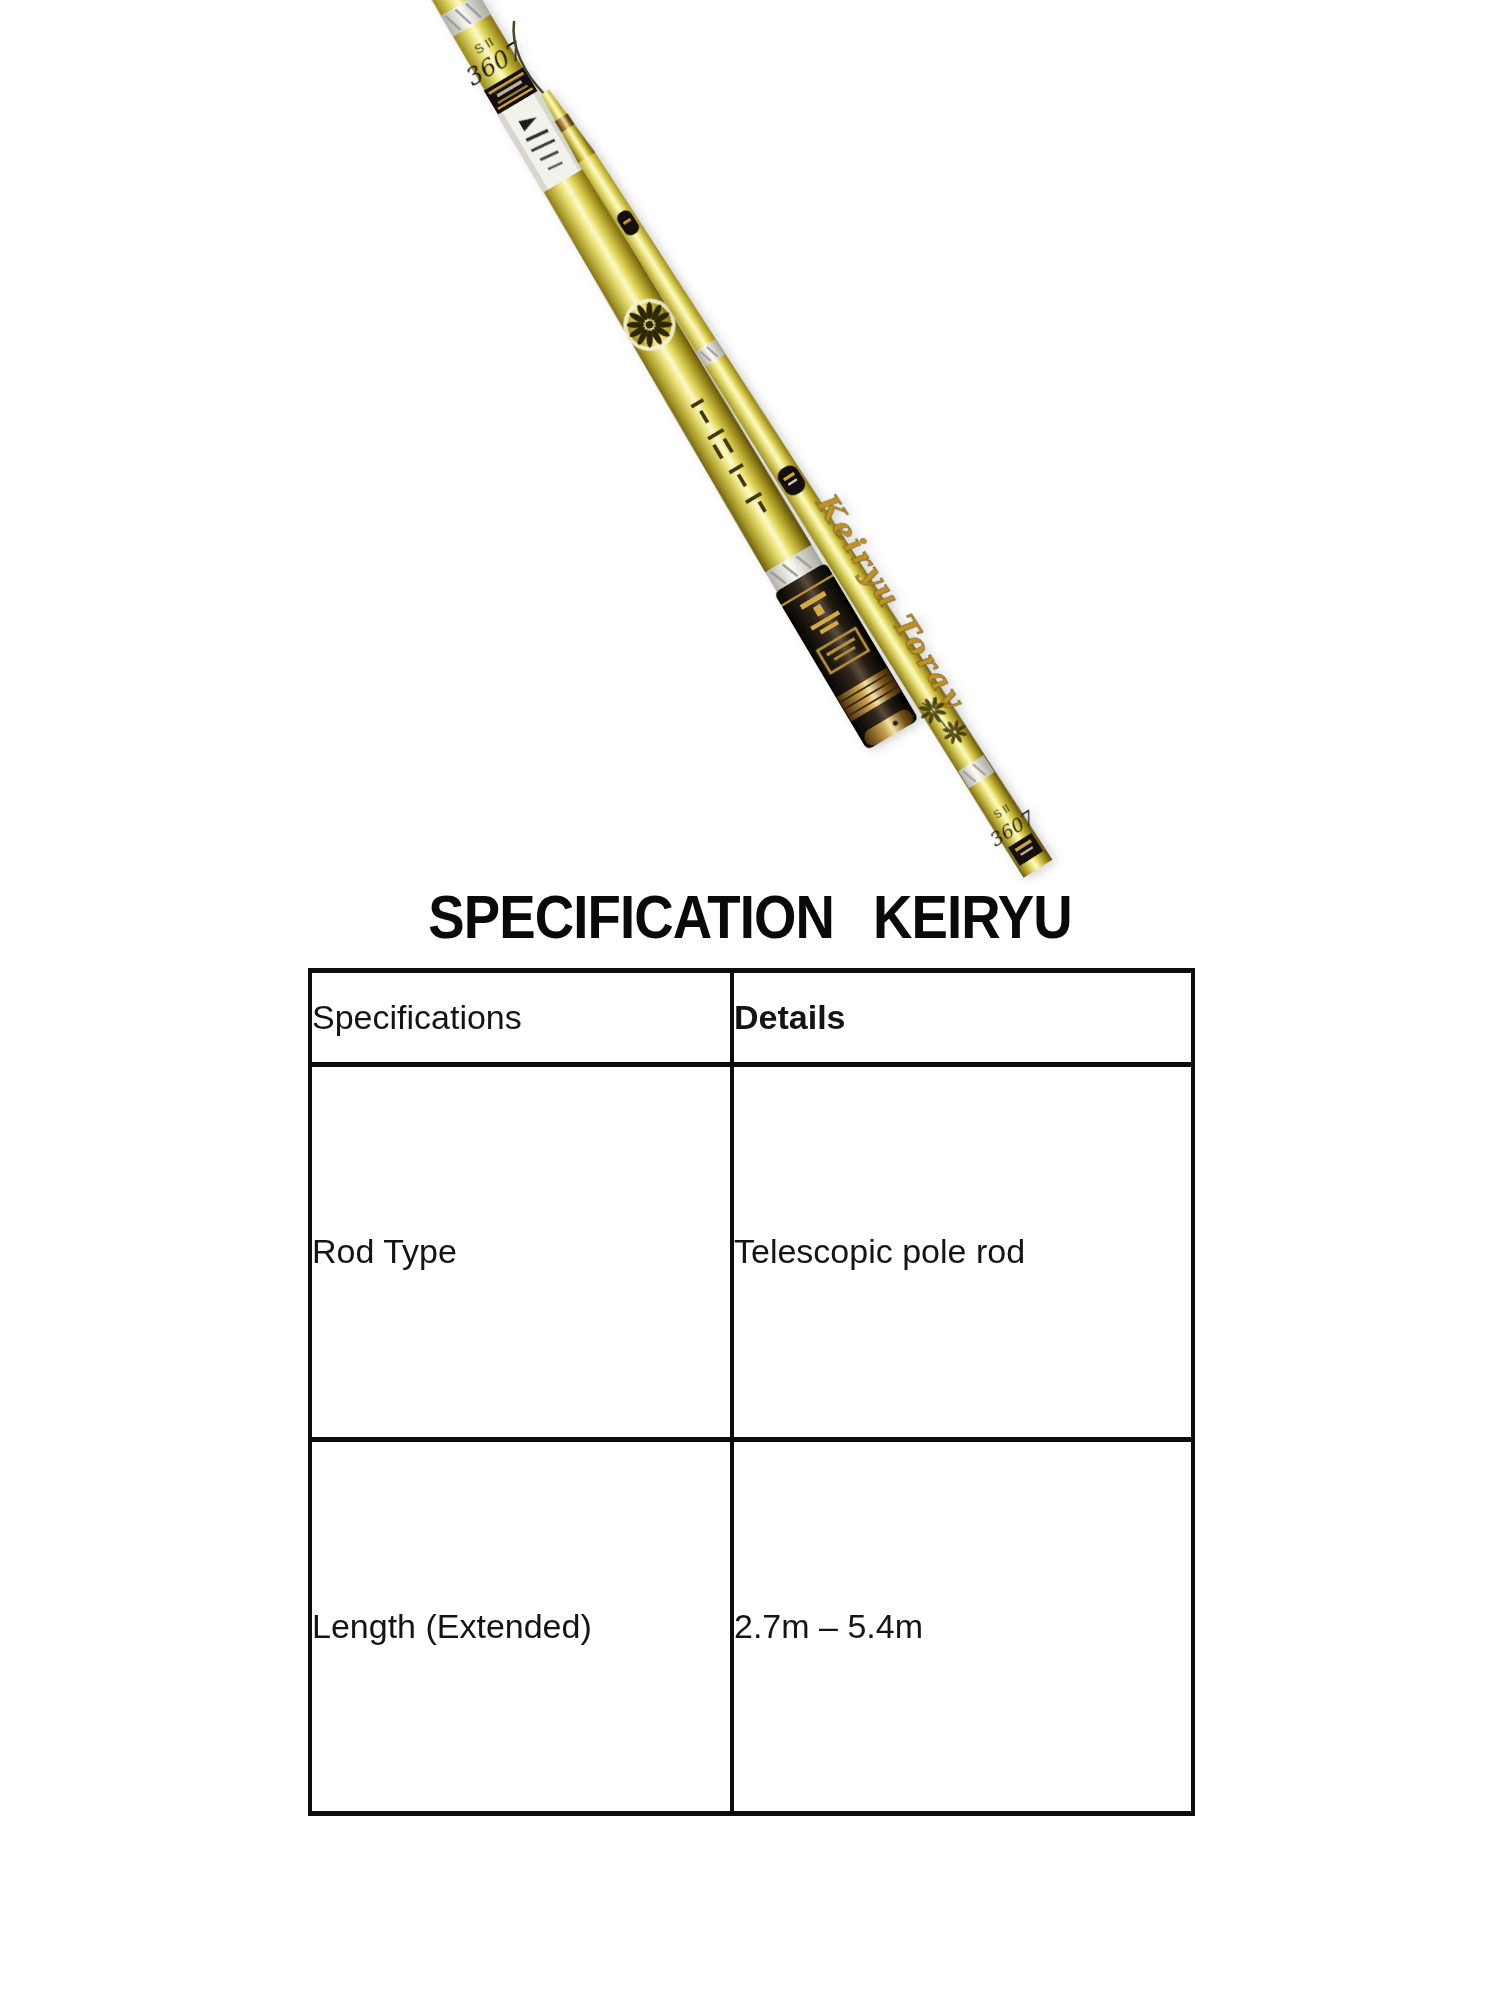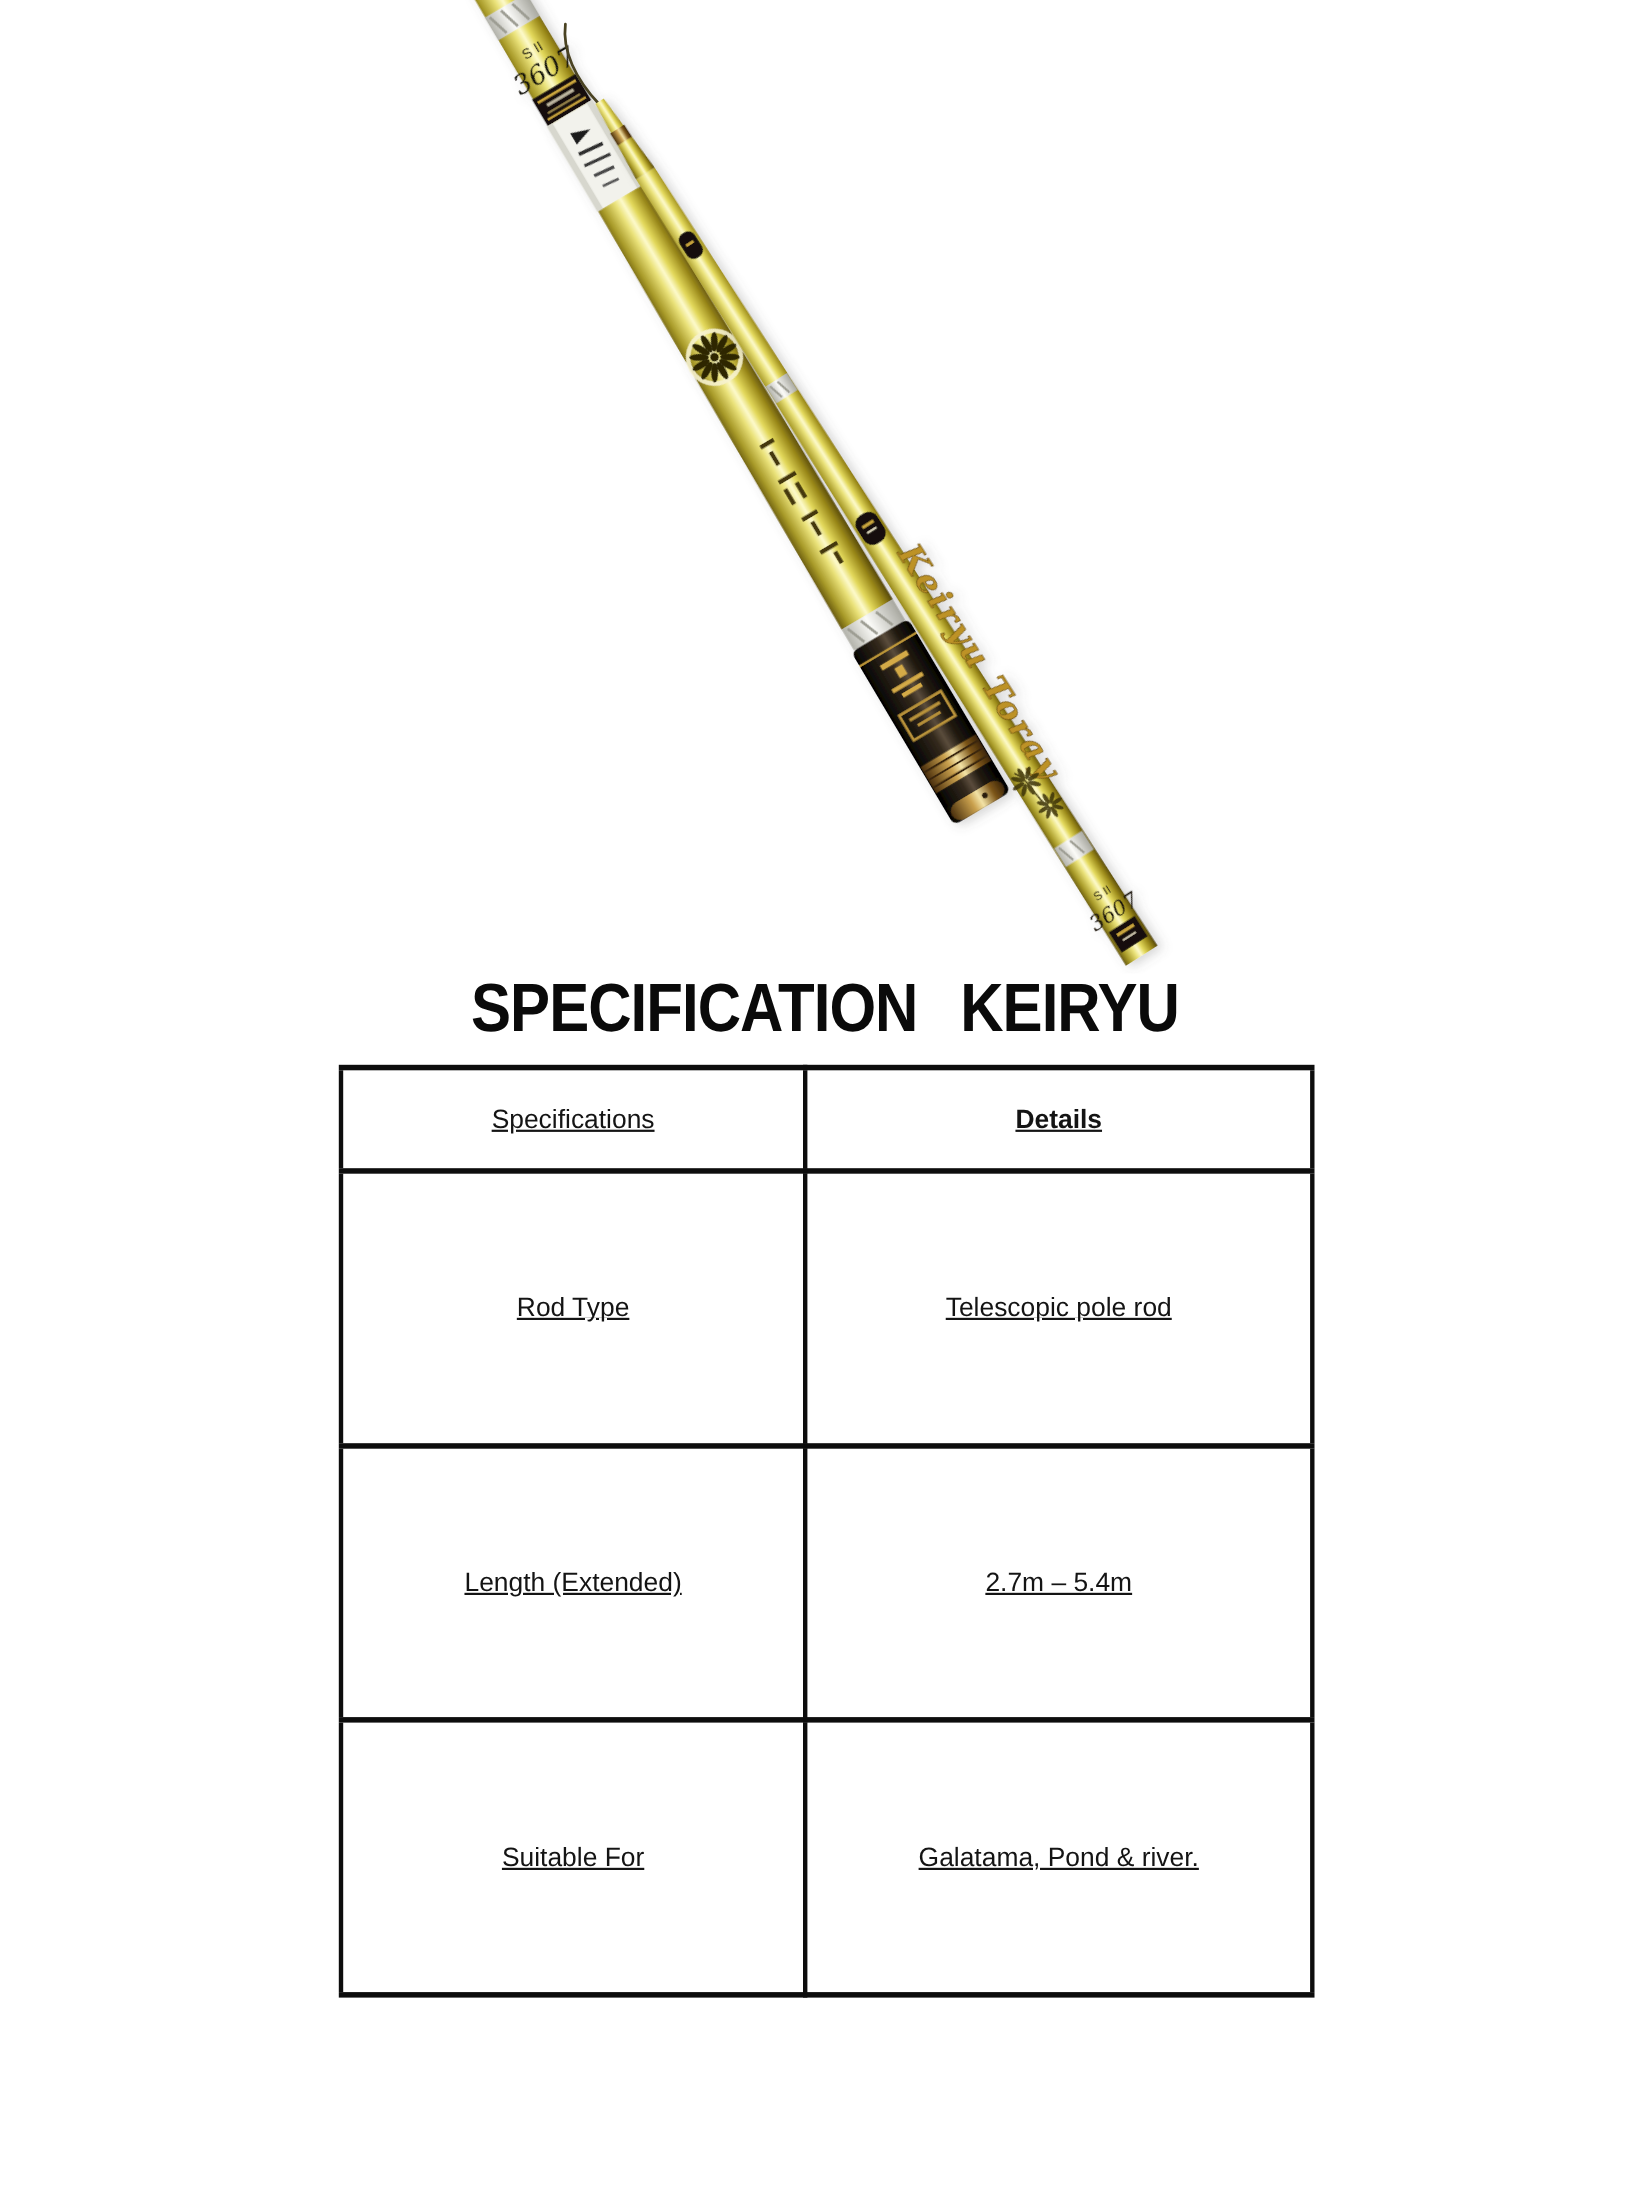--- a/index.html
+++ b/index.html
@@ -16,22 +16,22 @@
     font-family:"Liberation Sans",sans-serif;
   }
   table.spec-table{
     position:absolute;left:308px;top:968px;width:883px;height:848px;
     border-collapse:collapse;table-layout:fixed;background:#fff;
   }
   .spec-table col.c1{width:422px;}
   .spec-table col.c2{width:461px;}
   .spec-table tr{height:94px;border-top:5px solid #0d0d0d;border-bottom:5px solid #0d0d0d;}
   .spec-table th,.spec-table td{
-    border:4px solid #0d0d0d;text-align:center;vertical-align:middle;
-    font-size:24px;font-weight:400;color:#141414;padding:0;text-decoration:underline;
+    border:4px solid #0d0d0d;text-align:left;vertical-align:middle;
+    font-size:34px;font-weight:400;color:#141414;padding:0;
   }
   .spec-table th.details-h{font-weight:700;}
   .spec-table th.specs-h{font-weight:400;}
 </style>
 </head>
 <body>
 
 <div class="photo-wrap">
   <svg viewBox="0 0 1500 885" width="1500" height="885">
     <defs>
@@ -234,18 +234,14 @@
   </thead>
   <tbody>
     <tr>
       <td>Rod Type</td>
       <td>Telescopic pole rod</td>
     </tr>
     <tr>
       <td>Length (Extended)</td>
       <td>2.7m – 5.4m</td>
     </tr>
-    <tr>
-      <td>Suitable For</td>
-      <td>Galatama, Pond &amp; river.</td>
-    </tr>
   </tbody>
 </table>
 
 </body></html>

